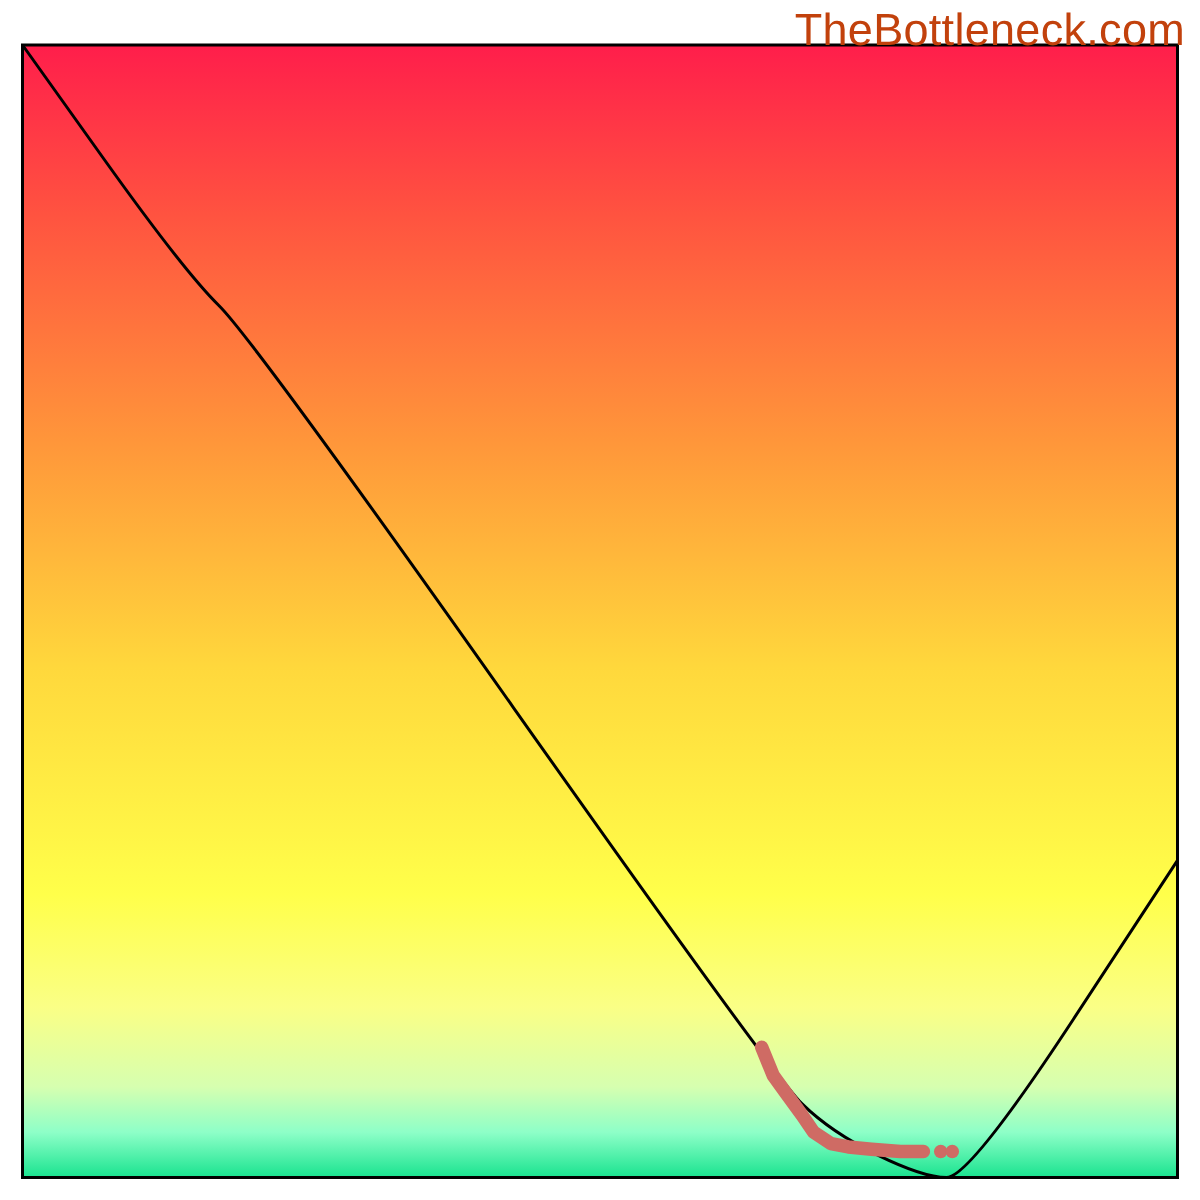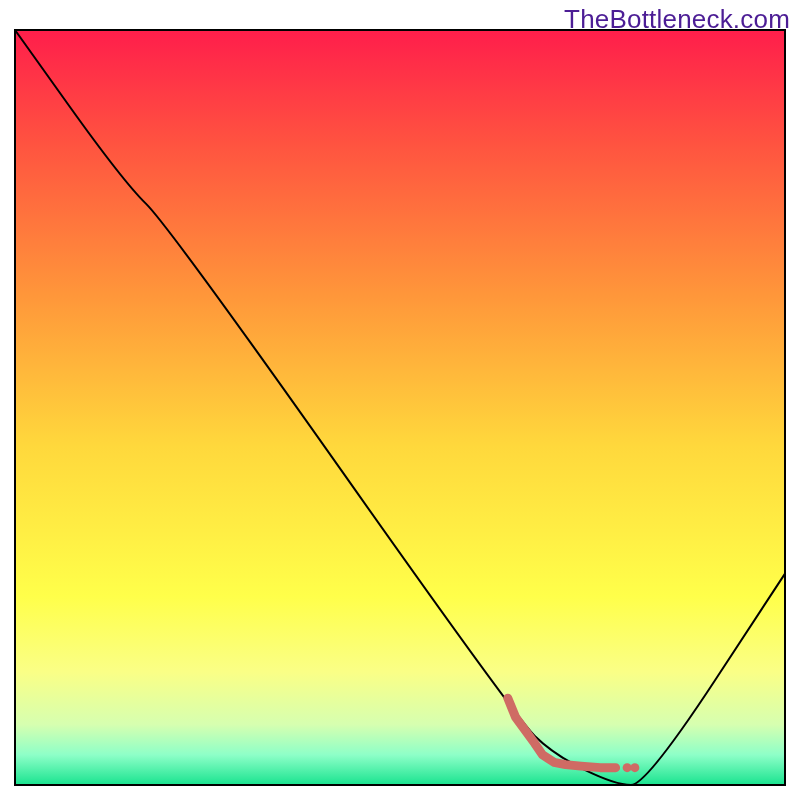--- a/index.html
+++ b/index.html
@@ -13,22 +13,22 @@
   }
   .wrap {
     position: relative;
     width: 800px;
     height: 800px;
   }
   .attribution {
     position: absolute;
     top: 4px;
     right: 10px;
-    color: #4c1d95;
-    font-size: 26px;
+    color: #c2410c;
+    font-size: 30px;
     font-weight: 400;
     letter-spacing: 0.2px;
   }
   svg {
     position: absolute;
     top: 0;
     left: 0;
   }
 </style>
 </head>

